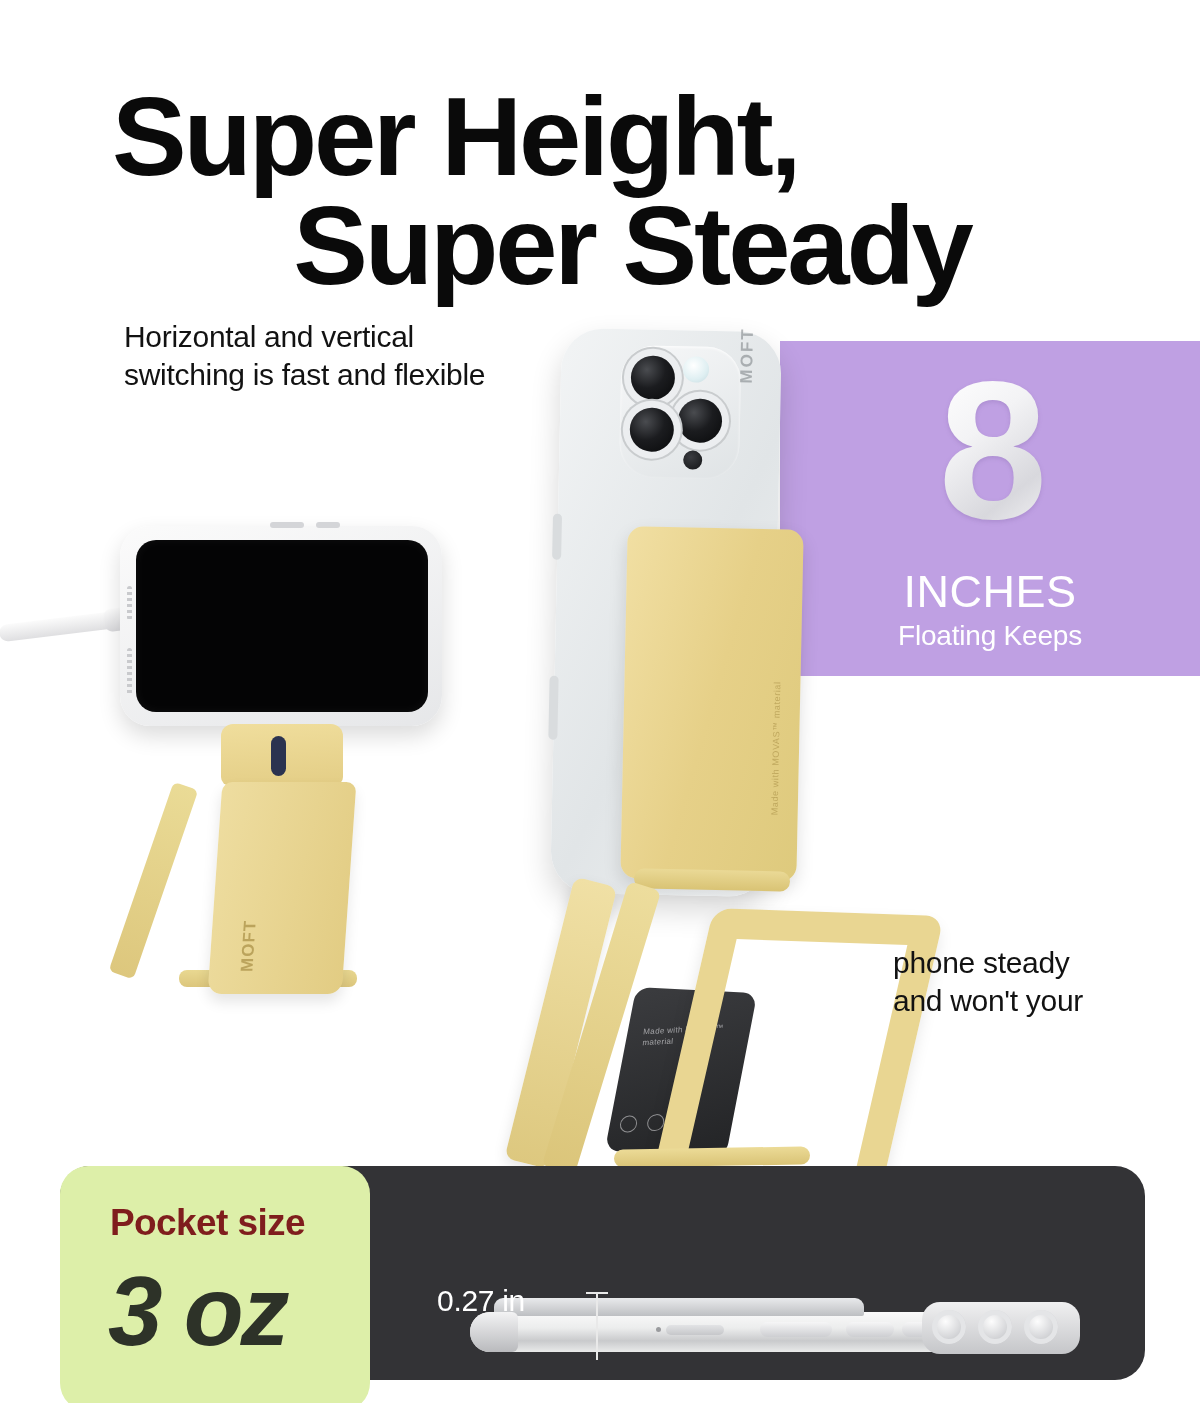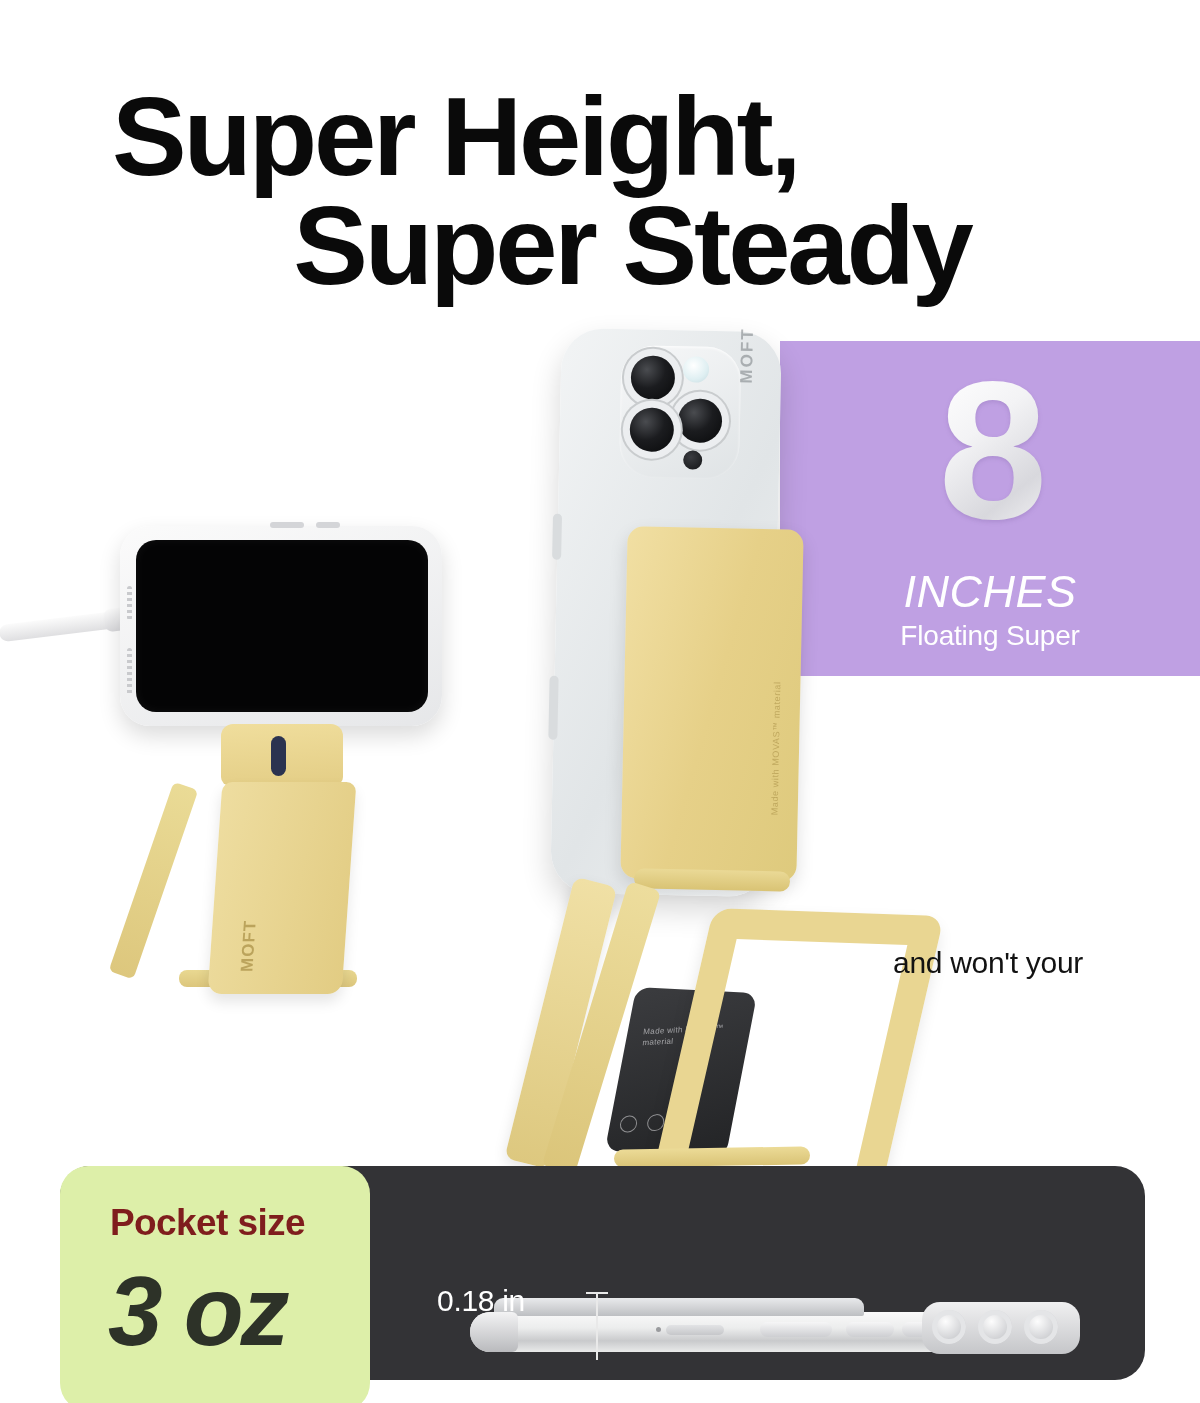--- a/index.html
+++ b/index.html
@@ -36,21 +36,21 @@
   .big-num{
     position:absolute;left:0;right:0;top:22px;text-align:center;
     font-size:196px;line-height:0.9;font-weight:700;letter-spacing:-6px;
     background:linear-gradient(142deg,#ffffff 0%,#ffffff 26%,#f3f3f5 44%,#d8d8dd 62%,#ffffff 80%,#ececed 100%);
     -webkit-background-clip:text;background-clip:text;color:transparent;
     -webkit-text-fill-color:transparent;
     filter:drop-shadow(0 2px 2px rgba(90,60,130,.18));
   }
   .inches{
     position:absolute;left:0;right:0;top:228px;text-align:center;
-    color:#ffffff;font-size:45px;font-weight:400;letter-spacing:0.5px;line-height:1;font-style:italic;
+    color:#ffffff;font-size:45px;font-weight:400;letter-spacing:0.5px;line-height:1;
   }
   .floating{
     position:absolute;left:0;right:0;top:281px;text-align:center;
     color:#ffffff;font-size:28px;font-weight:400;letter-spacing:-0.2px;line-height:1;
   }
 
   
   .dark-panel{
     position:absolute;left:60px;top:1166px;width:1085px;height:214px;
     background:#333336;border-radius:30px;
@@ -272,25 +272,29 @@
 </head>
 <body>
 
 <div class="stage">
 
   <h1 class="headline">
     <span>Super Height,</span>
     <span class="l2">Super Steady</span>
   </h1>
 
+  <div class="cap" id="cap-left">
+    <span>Horizontal and vertical</span>
+    <span>switching is fast and flexible</span>
+  </div>
 
   <div class="purple-panel">
     <div class="big-num">8</div>
     <div class="inches">INCHES</div>
-    <div class="floating">Floating Super</div>
+    <div class="floating">Floating Keeps</div>
   </div>
 
   <div id="left-product">
     <div class="cable"></div>
     <div class="ph-h">
       <div class="screen"></div>
       <div class="spk"></div>
       <div class="spk2"></div>
       <div class="btn1"></div>
       <div class="btn2"></div>
@@ -333,20 +337,21 @@
       </div>
     </div>
 
     <div class="legA"></div>
     <div class="tri-frame"></div>
     <div class="cross-leg"></div>
     <div class="base-bar"></div>
   </div>
 
   <div class="cap" id="cap-right">
+    <span>phone steady</span>
     <span>and won't your</span>
   </div>
 
   <div class="dark-panel"></div>
 
   <div id="edge-phone">
     <div class="edge-body"></div>
     <div class="edge-top"></div>
     <div class="edge-cap"></div>
     <div class="edge-slot"></div>
@@ -354,21 +359,21 @@
     <div class="edge-btn e1"></div>
     <div class="edge-btn e2"></div>
     <div class="edge-btn e3"></div>
     <div class="edge-bump">
       <div class="bl x1"></div>
       <div class="bl x2"></div>
       <div class="bl x3"></div>
     </div>
   </div>
 
-  <div class="meas-label">0.18 in</div>
+  <div class="meas-label">0.27 in</div>
   <div class="caliper"></div>
 
   <div class="green-badge">
     <div class="pocket">Pocket size</div>
     <div class="weight">3 oz</div>
   </div>
 
 </div>
 
 </body></html>

